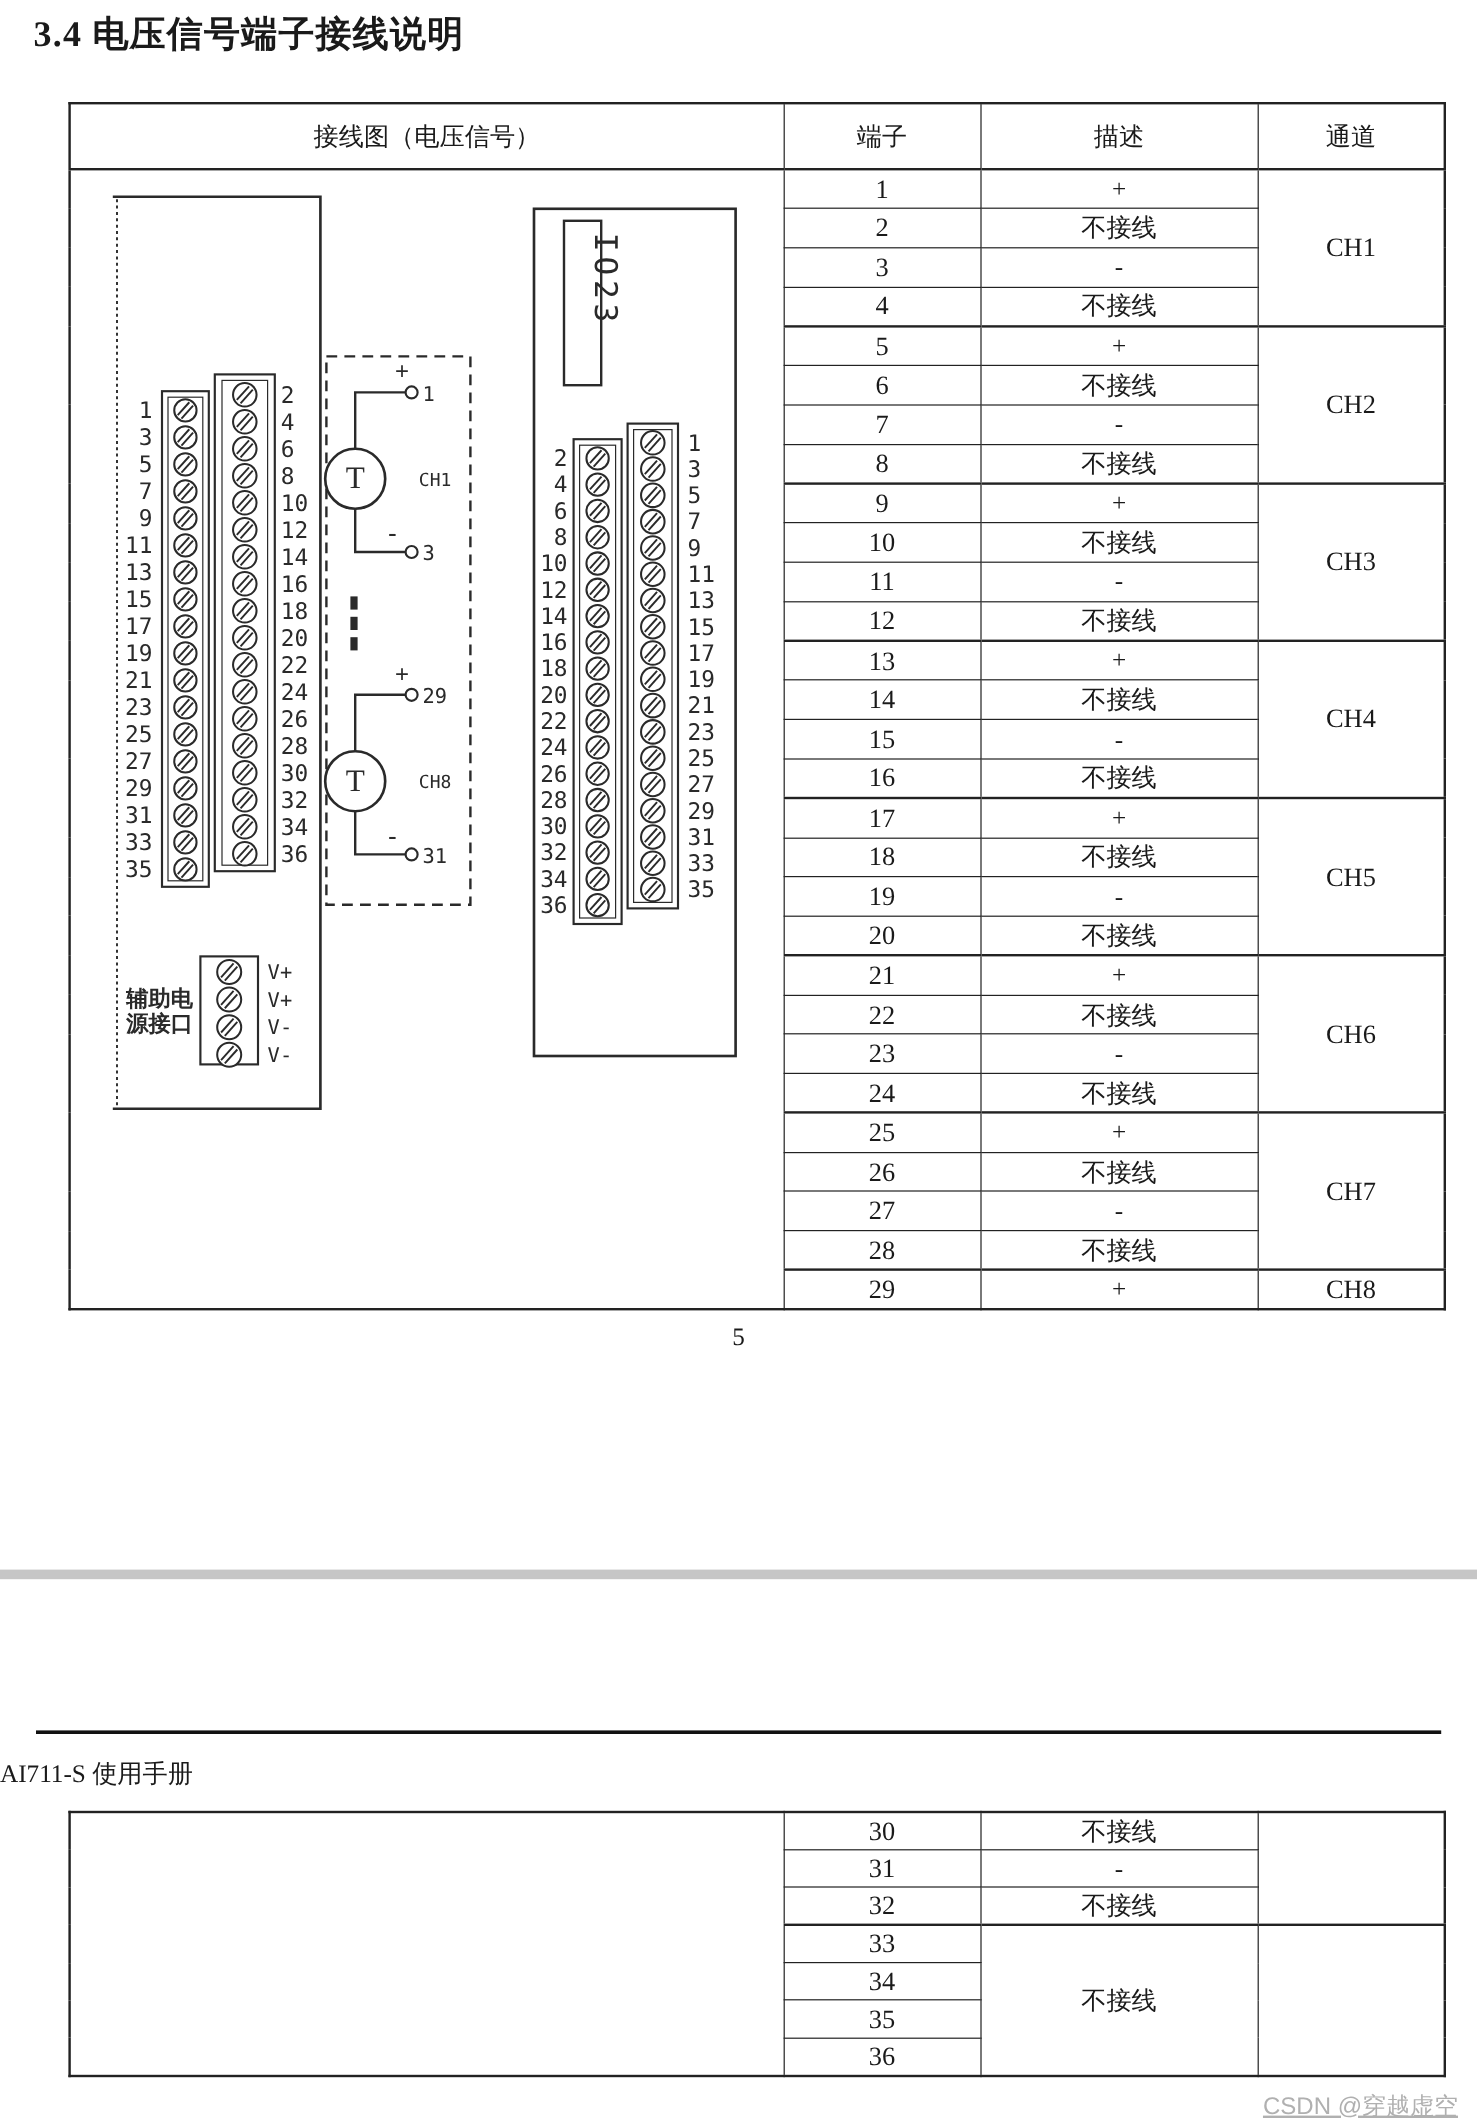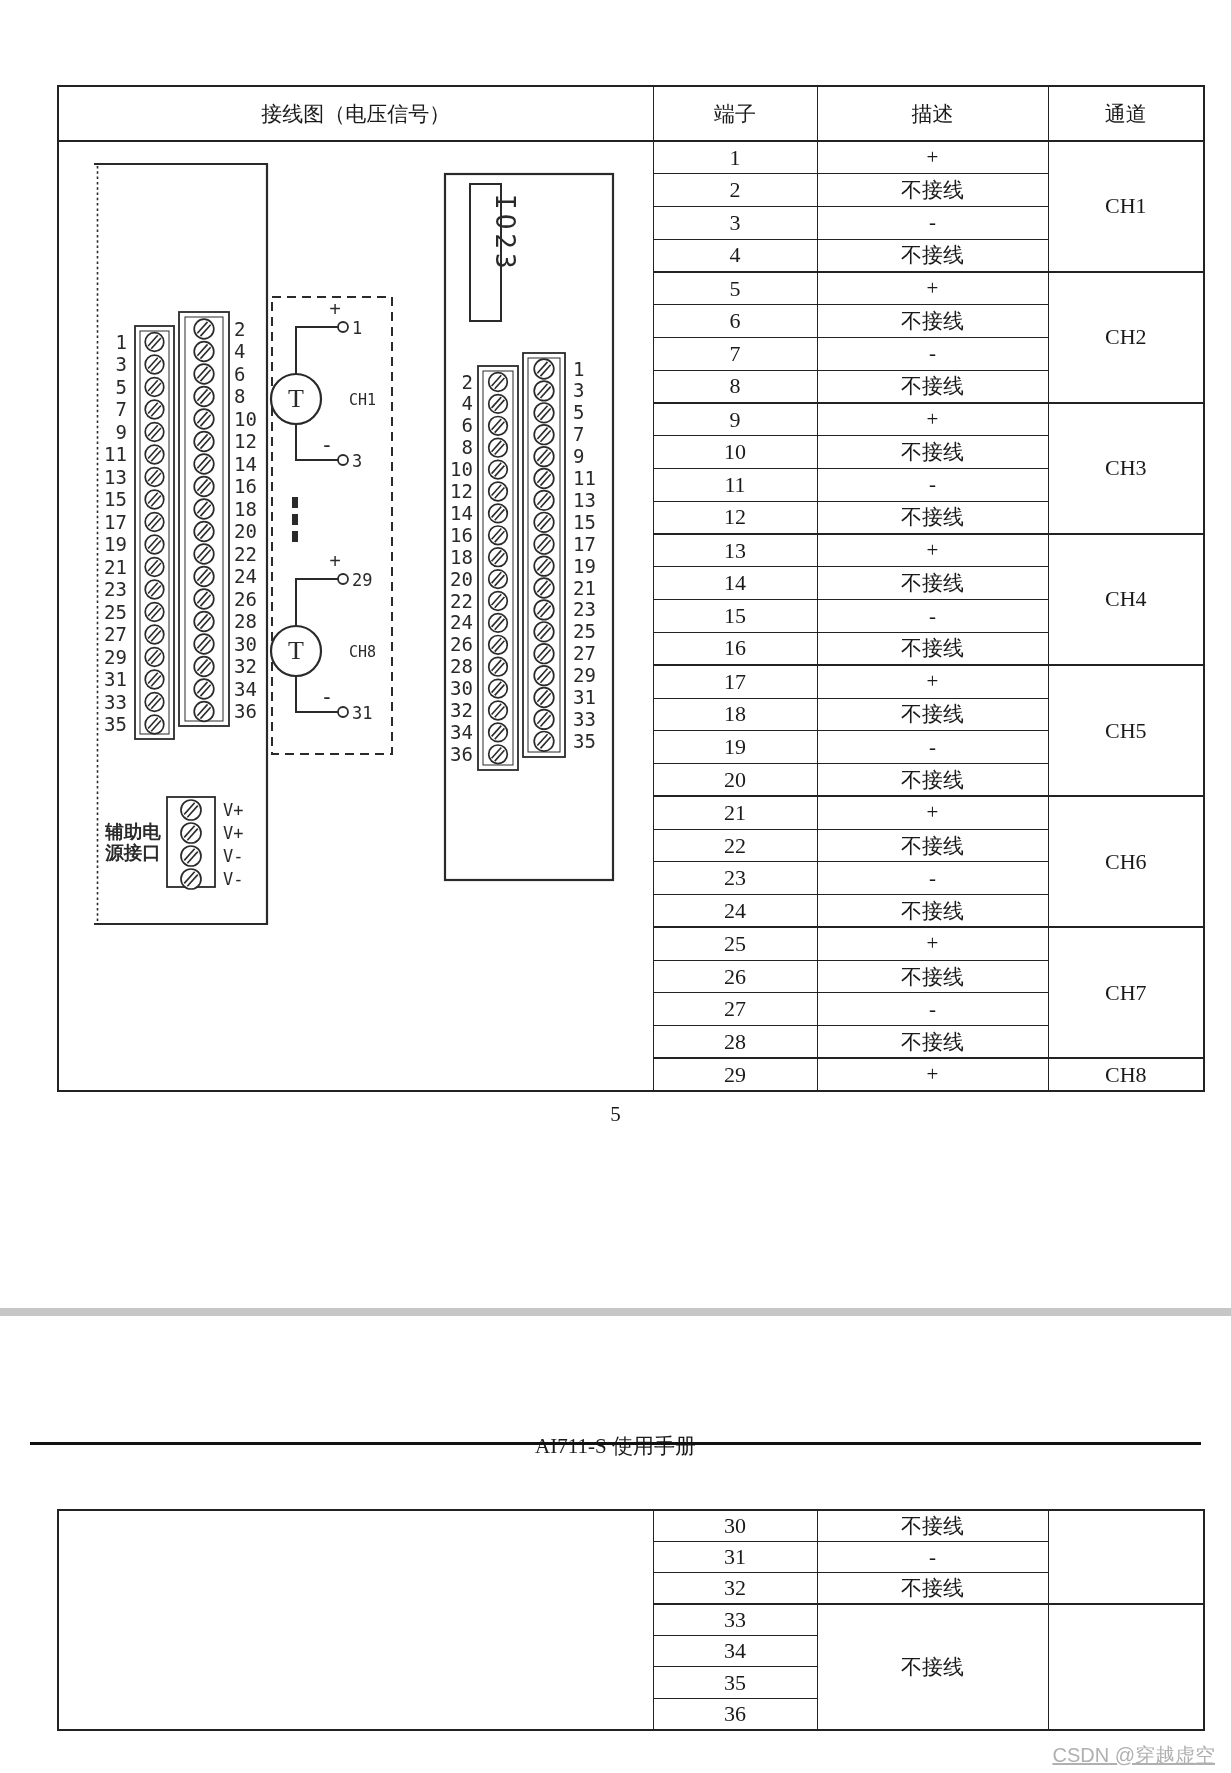--- a/index.html
+++ b/index.html
@@ -31,37 +31,38 @@
   td.diagram-cell svg { display:block; }
   .pageno {
     position:absolute; top:1102px; left:0; width:1231px;
     text-align:center; font-size:21px;
   }
   .pagebreak-strip {
     position:absolute; top:1308px; left:0; width:1231px; height:8px;
     background:#c6c6c6;
   }
   .manual-header {
-    position:absolute; top:1432px; left:0; width:1231px;
-    text-align:center; font-size:21px;
+    position:absolute; top:1464px; left:0; width:1231px;
+    font-size:21px;
   }
   .manual-rule {
     position:absolute; top:1442px; left:30px; width:1171px;
     border-top:3px solid #111;
   }
   .watermark {
     position:absolute; top:1742px; right:16px;
     font-family:"Liberation Sans", sans-serif; font-size:20px; color:#b0b0b0;text-decoration:underline;
   }
 </style>
 </head>
 <body>
 
 <div class="page">
 
+  <div class="title">3.4 电压信号端子接线说明</div>
 
   <table id="t1">
     <colgroup>
       <col style="width:595px">
         <col style="width:164px">
         <col style="width:231px">
         <col style="width:156px">
     </colgroup>
     <thead>
       <tr>

